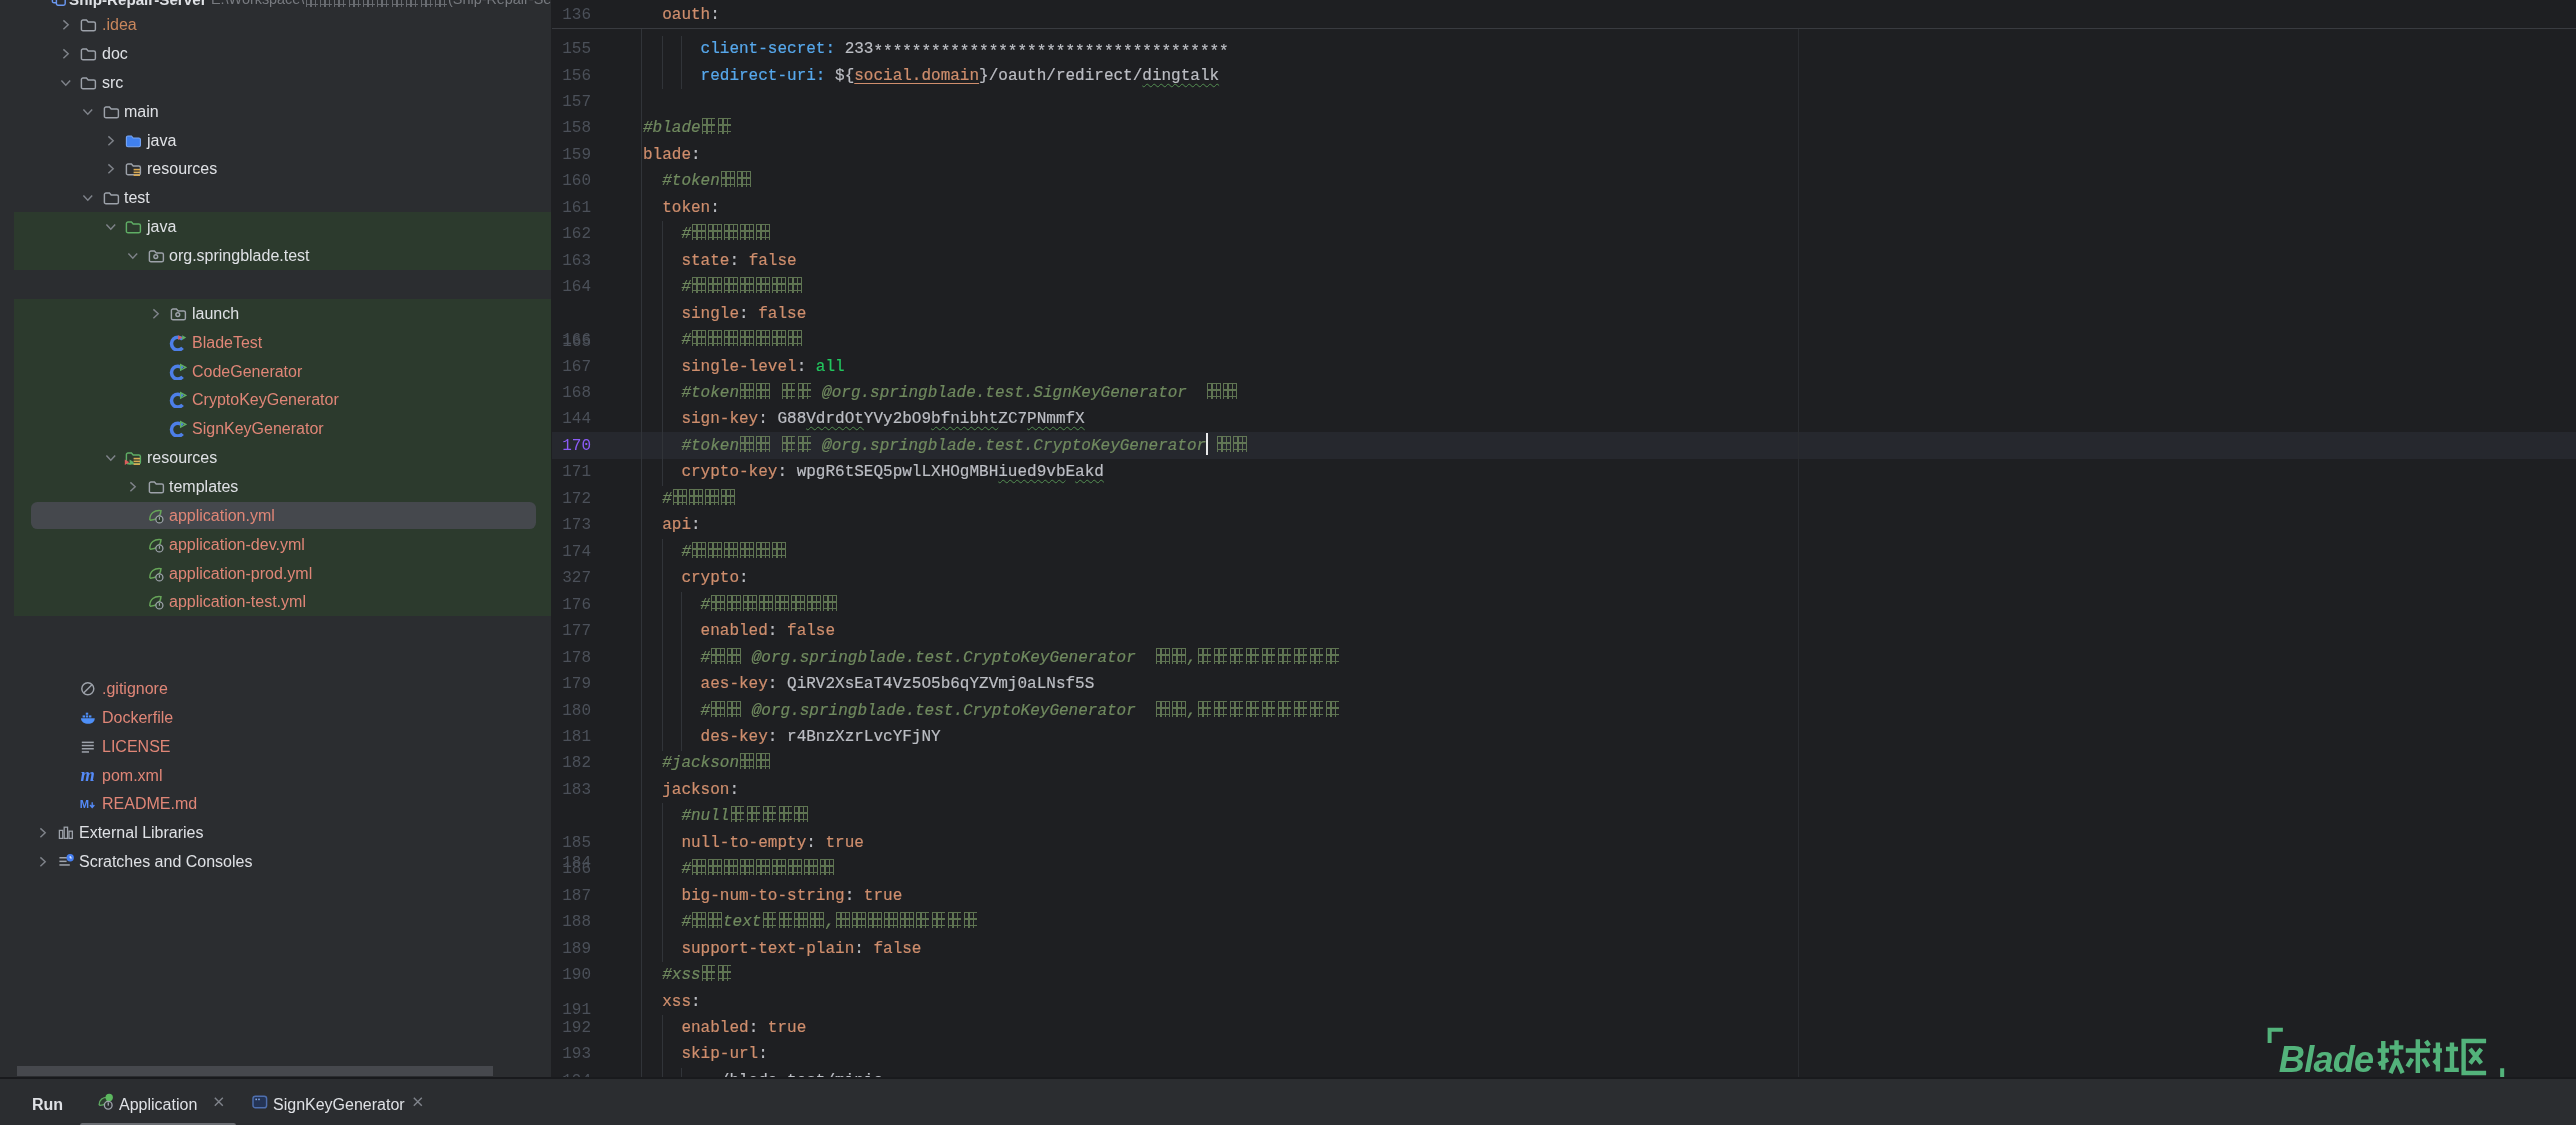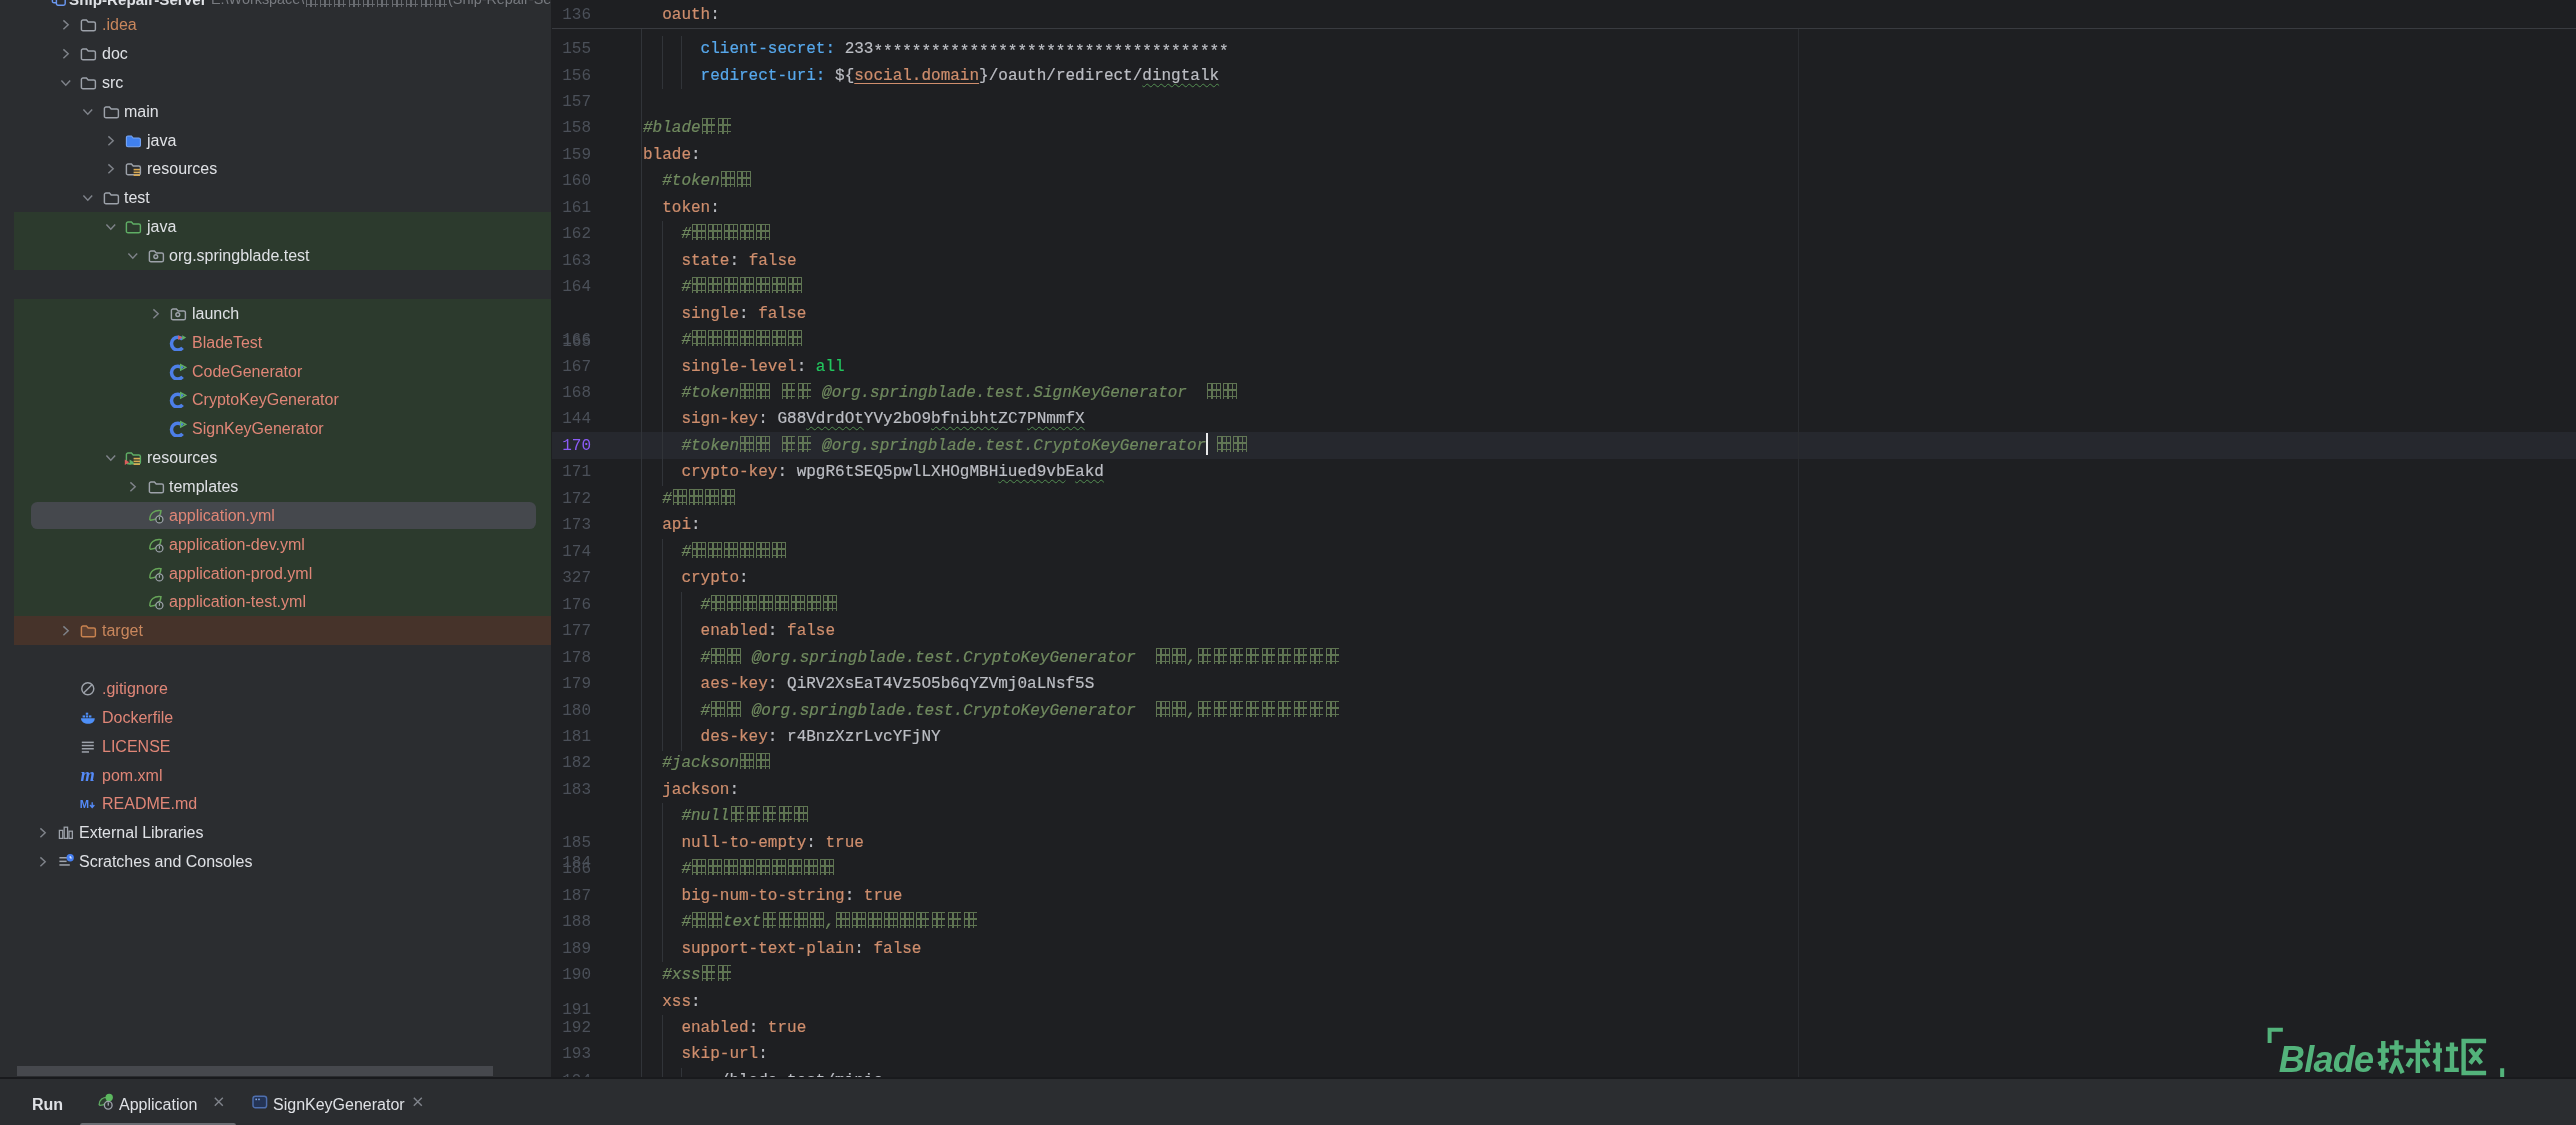--- a/index.html
+++ b/index.html
@@ -291,34 +291,20 @@
 <div class="row" style="top:587px">
       <div class="bgG"></div>
       <span class="ico" style="left:147px">
         <svg width="17.6" height="17.6" viewBox="0 0 22 22" fill="none">
           <path d="M3.5 15.5 C3.5 8 9 3.5 17.5 4.5 C17 12 11.5 16.5 4.5 16.5 Z" stroke="#67a559" stroke-width="1.8" fill="none"></path>
           <circle cx="15.5" cy="15.5" r="4.4" fill="#2c3a2d" stroke="#9da2aa" stroke-width="1.6"></circle>
           <rect x="14.8" y="12.6" width="1.5" height="3.4" fill="#9da2aa"></rect>
         </svg>
       </span>
       <span class="lbl salmon" style="left:169px">application-test.yml</span>
-    </div>
-<div class="row" style="top:616px">
-      <div class="bgB"></div>
-      <span class="chev" style="left:57px">
-        <svg width="17.6" height="17.6" viewBox="0 0 22 22" fill="none">
-          <polyline points="8,5.5 14,11 8,16.5" stroke="#7f838a" stroke-width="1.8" fill="none"></polyline>
-        </svg>
-      </span>
-      <span class="ico" style="left:79px">
-        <svg width="17.6" height="17.6" viewBox="0 0 22 22" fill="none">
-          <path d="M3 7 a2 2 0 0 1 2-2 h4.3 l2.2 2.5 h7 a2 2 0 0 1 2 2 v7 a2 2 0 0 1 -2 2 h-13.5 a2 2 0 0 1 -2-2 z" stroke="#c8824f" stroke-width="1.8" fill="rgba(200,130,85,0.18)"></path>
-        </svg>
-      </span>
-      <span class="lbl orange" style="left:102px">target</span>
     </div>
 <div class="row" style="top:674px">
       <span class="ico" style="left:79px">
         <svg width="17.6" height="17.6" viewBox="0 0 22 22" fill="none">
           <circle cx="11" cy="11" r="7.5" stroke="#9da2aa" stroke-width="1.8"></circle>
           <line x1="5.8" y1="16.2" x2="16.2" y2="5.8" stroke="#9da2aa" stroke-width="1.8"></line>
         </svg>
       </span>
       <span class="lbl salmon" style="left:102px">.gitignore</span>
     </div>

